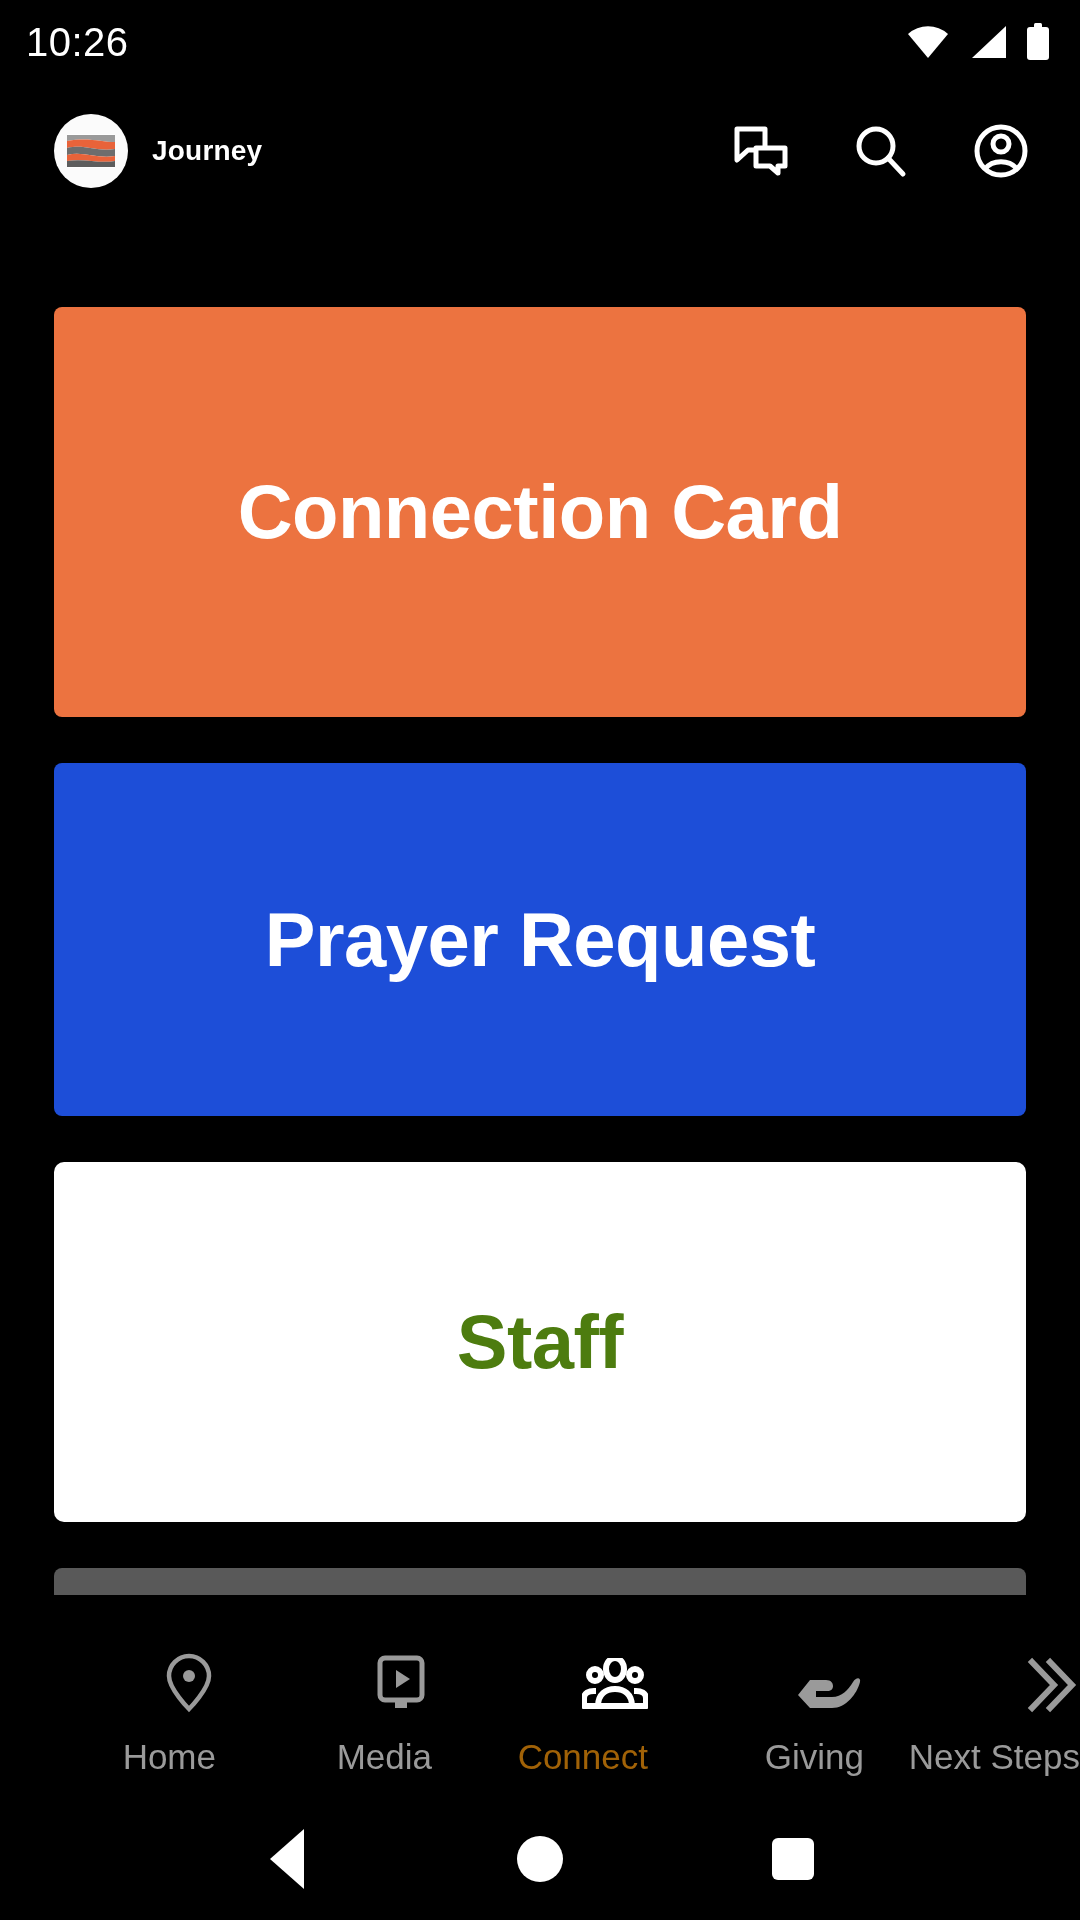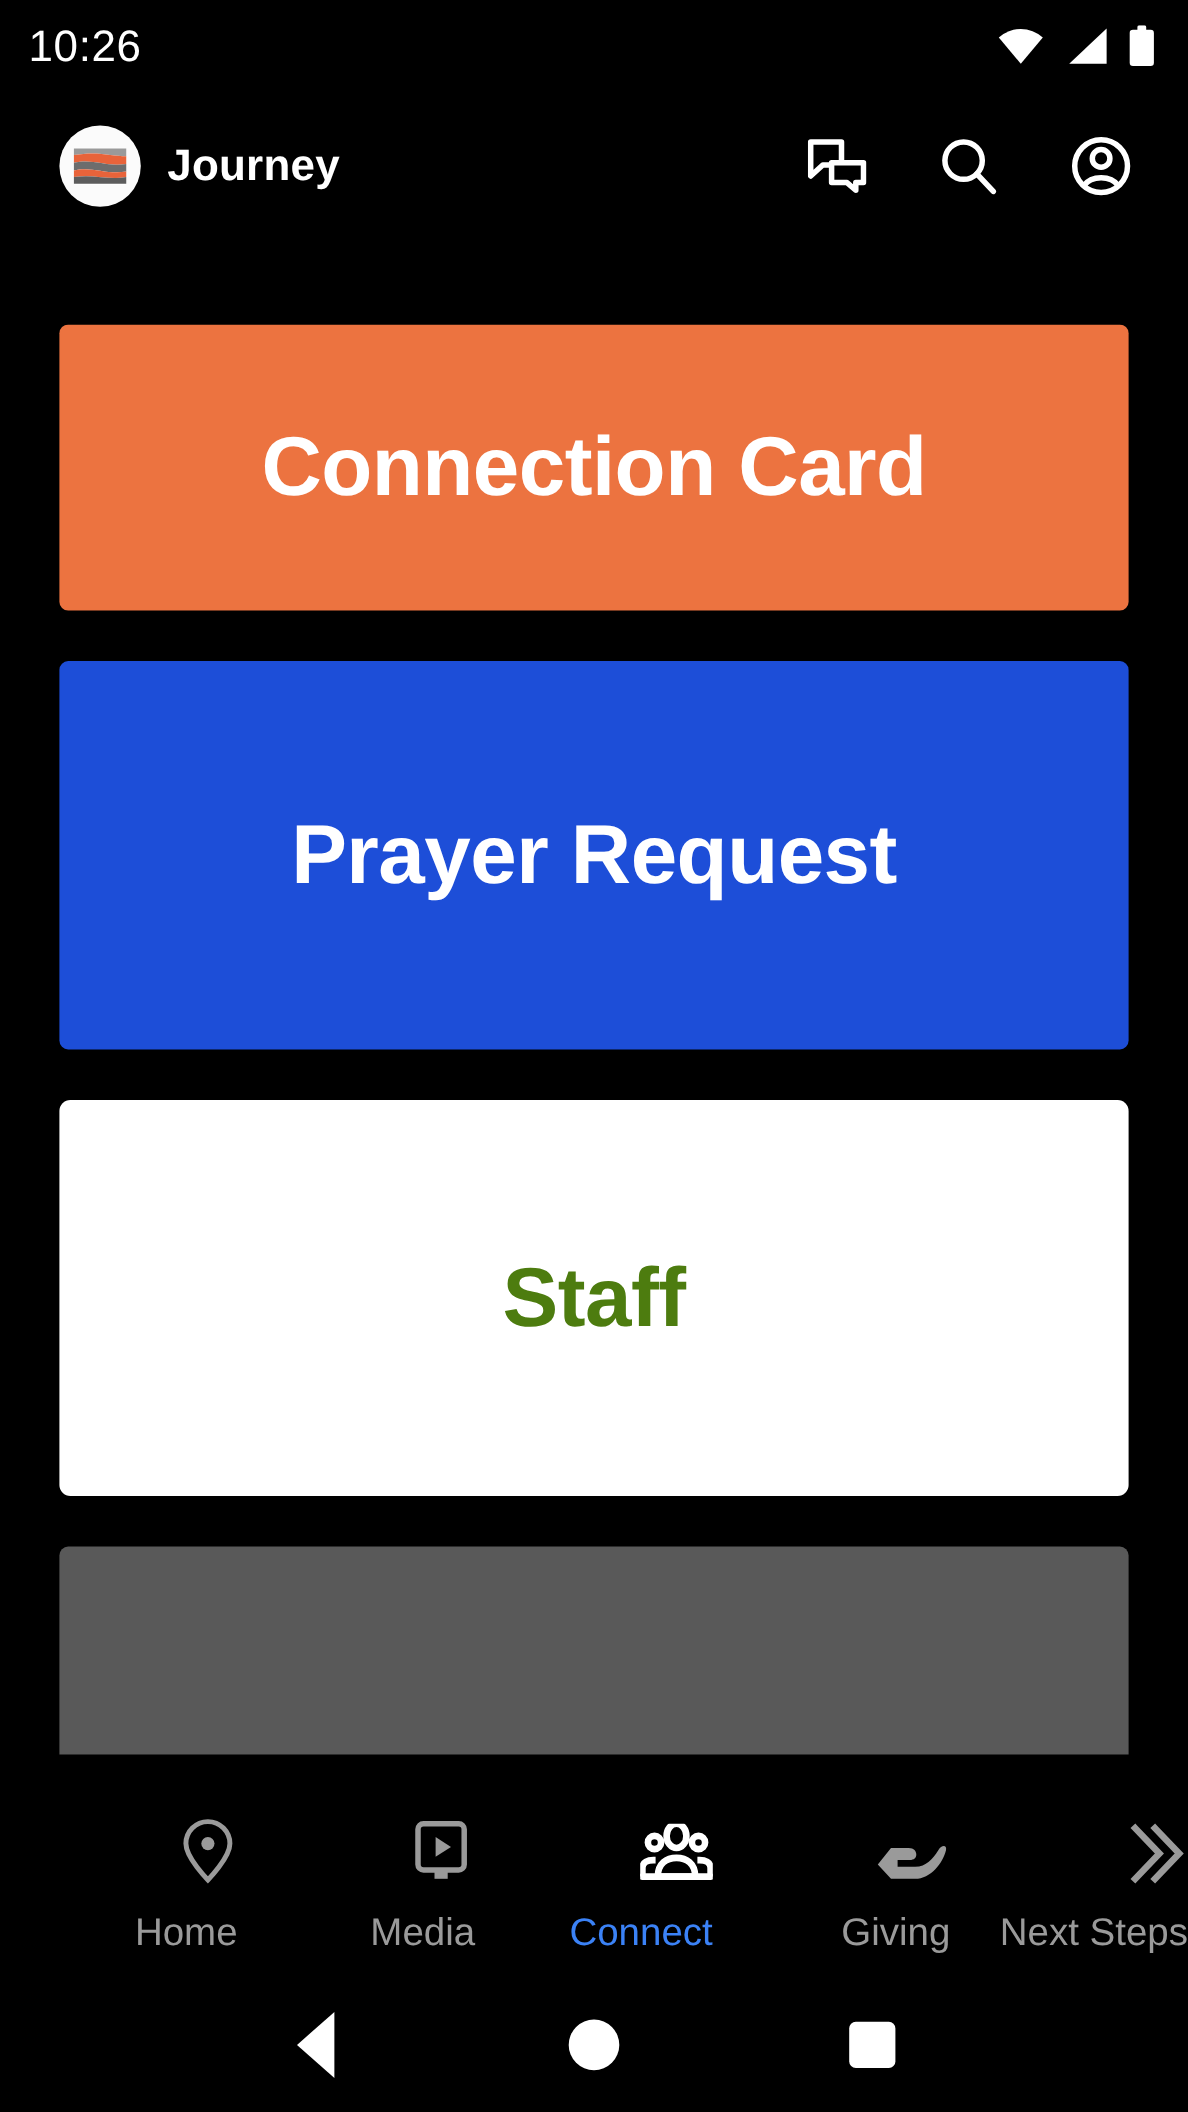--- a/index.html
+++ b/index.html
@@ -43,21 +43,21 @@
   #app-logo {
     width:74px; height:74px;
     border-radius:50%;
     background:#fbfbfb;
     display:flex; align-items:center; justify-content:center;
     flex:0 0 auto;
     overflow:hidden;
   }
   #app-title {
     color:#fff;
-    font-size:40px;
+    font-size:28px;
     font-weight:bold;
     margin-left:24px;
     letter-spacing:0.2px;
     white-space:nowrap;
   }
   #header-actions {
     margin-left:auto;
     display:flex; align-items:center;
     gap:62px;
     padding-right:16px;
@@ -86,21 +86,21 @@
     justify-content:center;
     cursor:pointer;
   }
   .card-label {
     font-size:76px;
     font-weight:bold;
     letter-spacing:-0.5px;
     line-height:1;
     text-align:center;
   }
-  #card-connection { height:260px; }
+  #card-connection { height:410px;margin-top:12px; }
   #card-prayer     { height:353px; }
   #card-staff      { height:360px; border-radius:10px; }
   #card-partial    { height:200px; }
 
   
   #tab-bar {
     position:absolute;
     left:0; bottom:122px;
     width:1080px; height:170px;
     background:#000;
@@ -120,21 +120,21 @@
     height:62px;
     display:flex; align-items:flex-end; justify-content:center;
   }
   .tab-icon svg { display:block; }
   .tab-label {
     font-size:35px;
     color:#9a9a9a;
     line-height:1;
     white-space:nowrap;
   }
-  .tab-item.active .tab-label { color:#3b82f6; }
+  .tab-item.active .tab-label { color:#a16207; }
 
   
   #android-nav {
     position:absolute;
     left:0; bottom:0;
     width:1080px; height:122px;
     background:#000;
     display:flex;
     align-items:center;
     justify-content:space-around;

